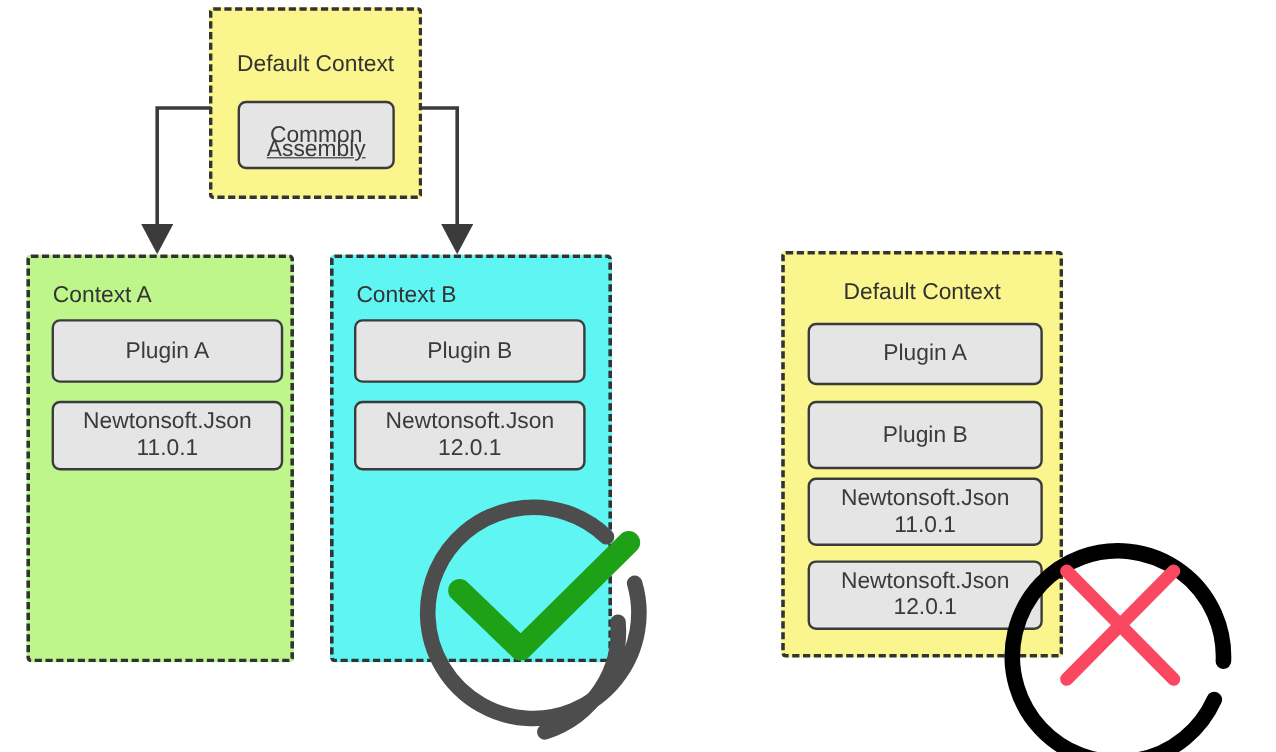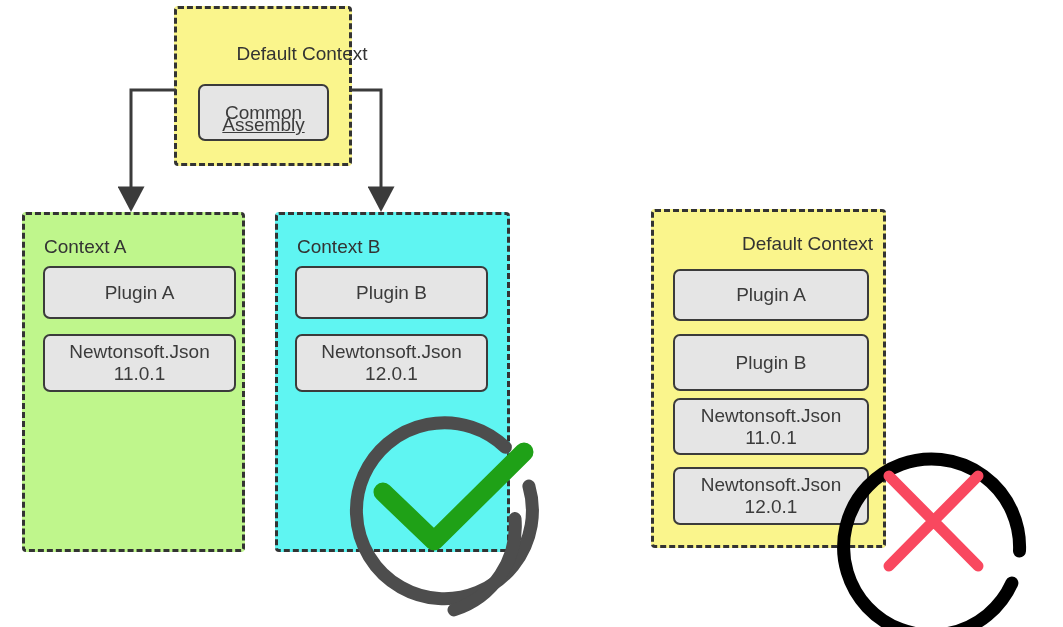--- a/index.html
+++ b/index.html
@@ -29,21 +29,20 @@
   .ctx-title {
     position: absolute;
     font-size: 19px;
     color: #333333;
     line-height: 1;
     white-space: nowrap;
   }
   .ctx-title.center {
     width: 100%;
     text-align: center;
-    padding-left: 39px;
   }
   .asm {
     position: absolute;
     box-sizing: border-box;
     background: #e5e5e5;
     border: 2.5px solid #3b3b3b;
     border-radius: 7px;
     display: flex;
     align-items: center;
     justify-content: center;

